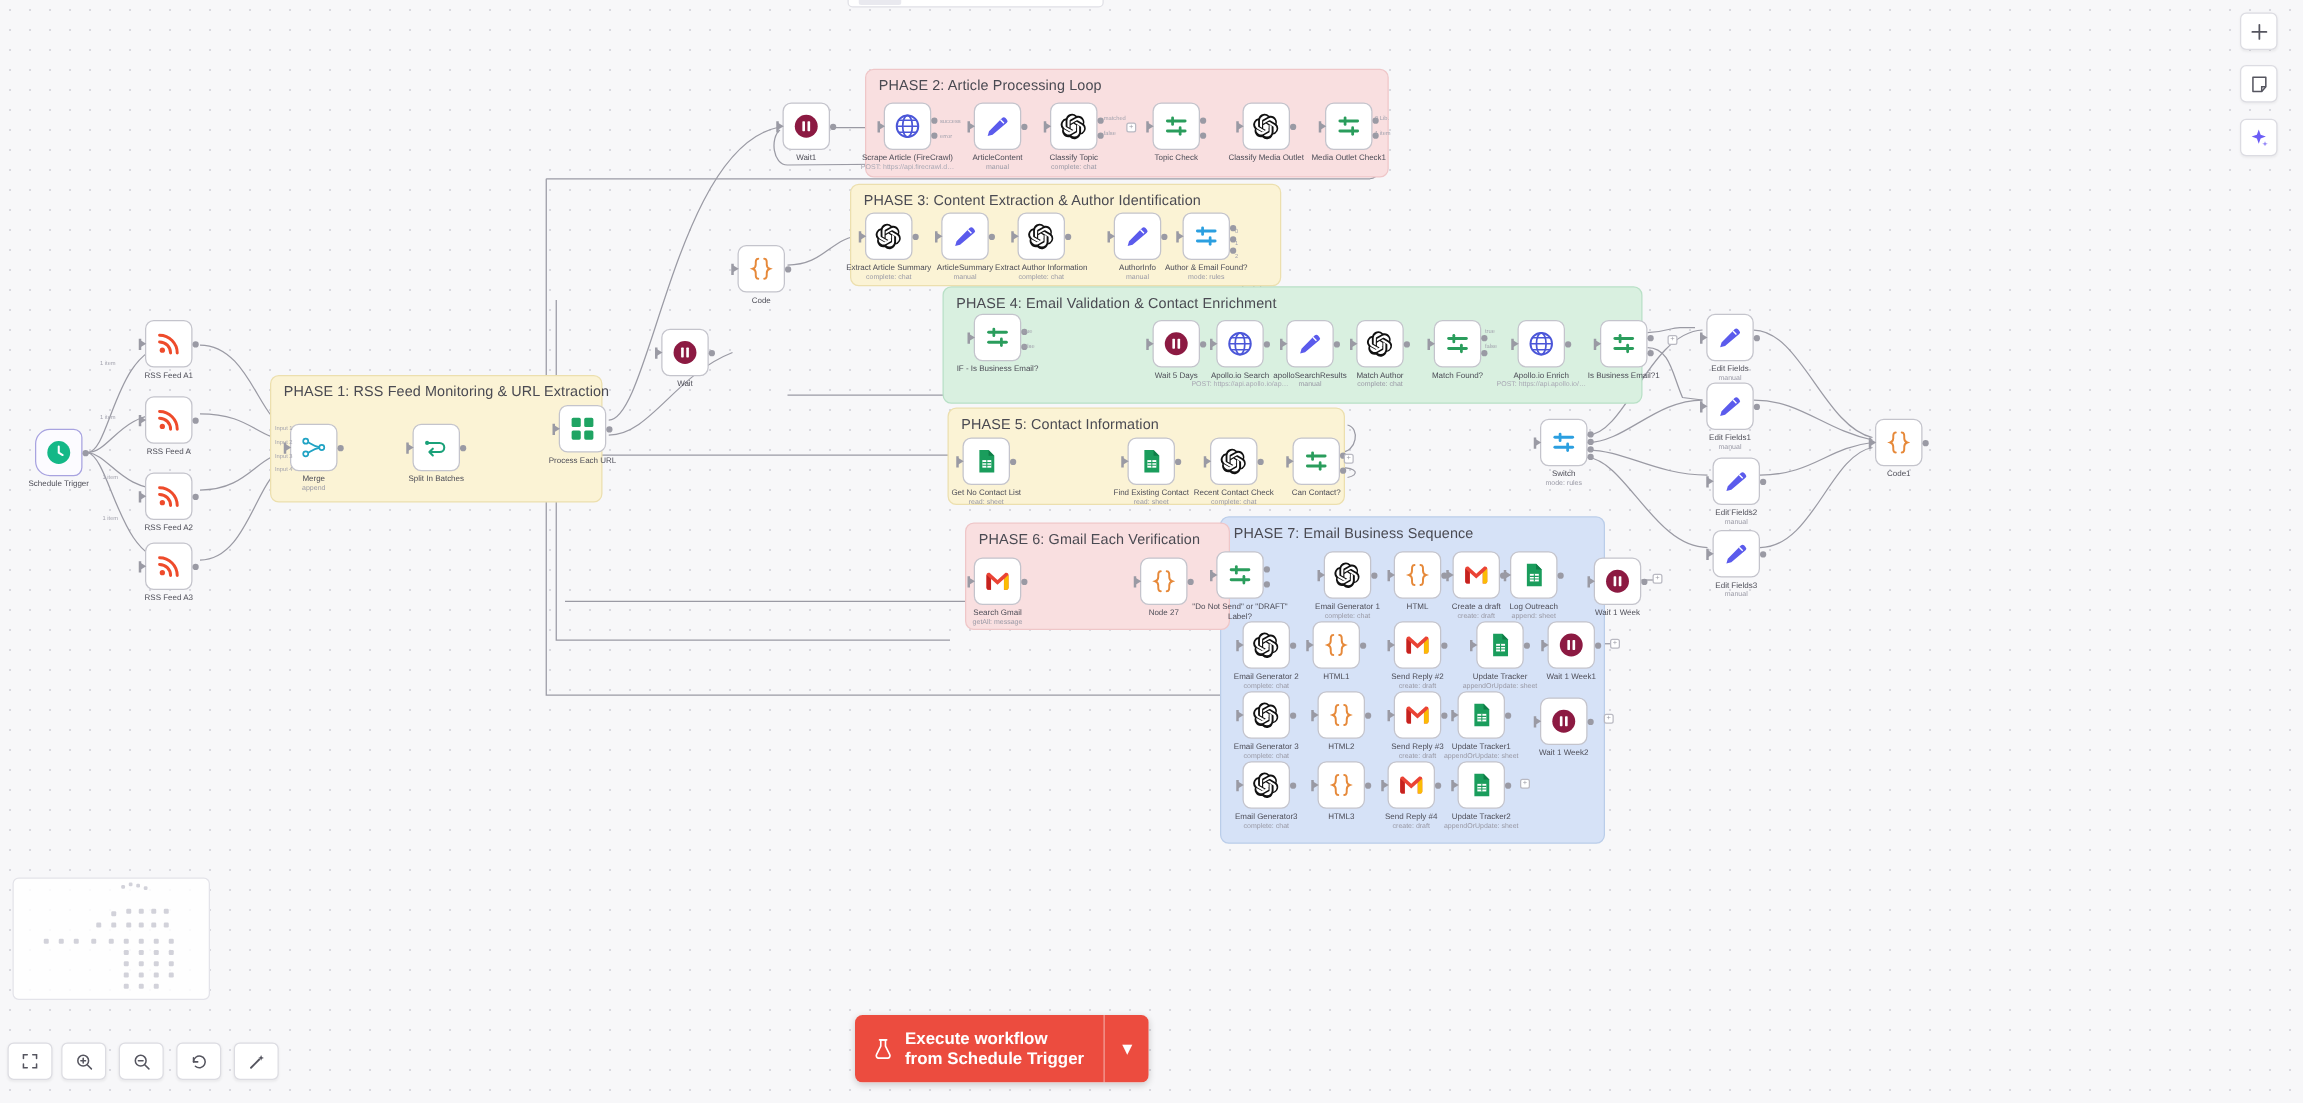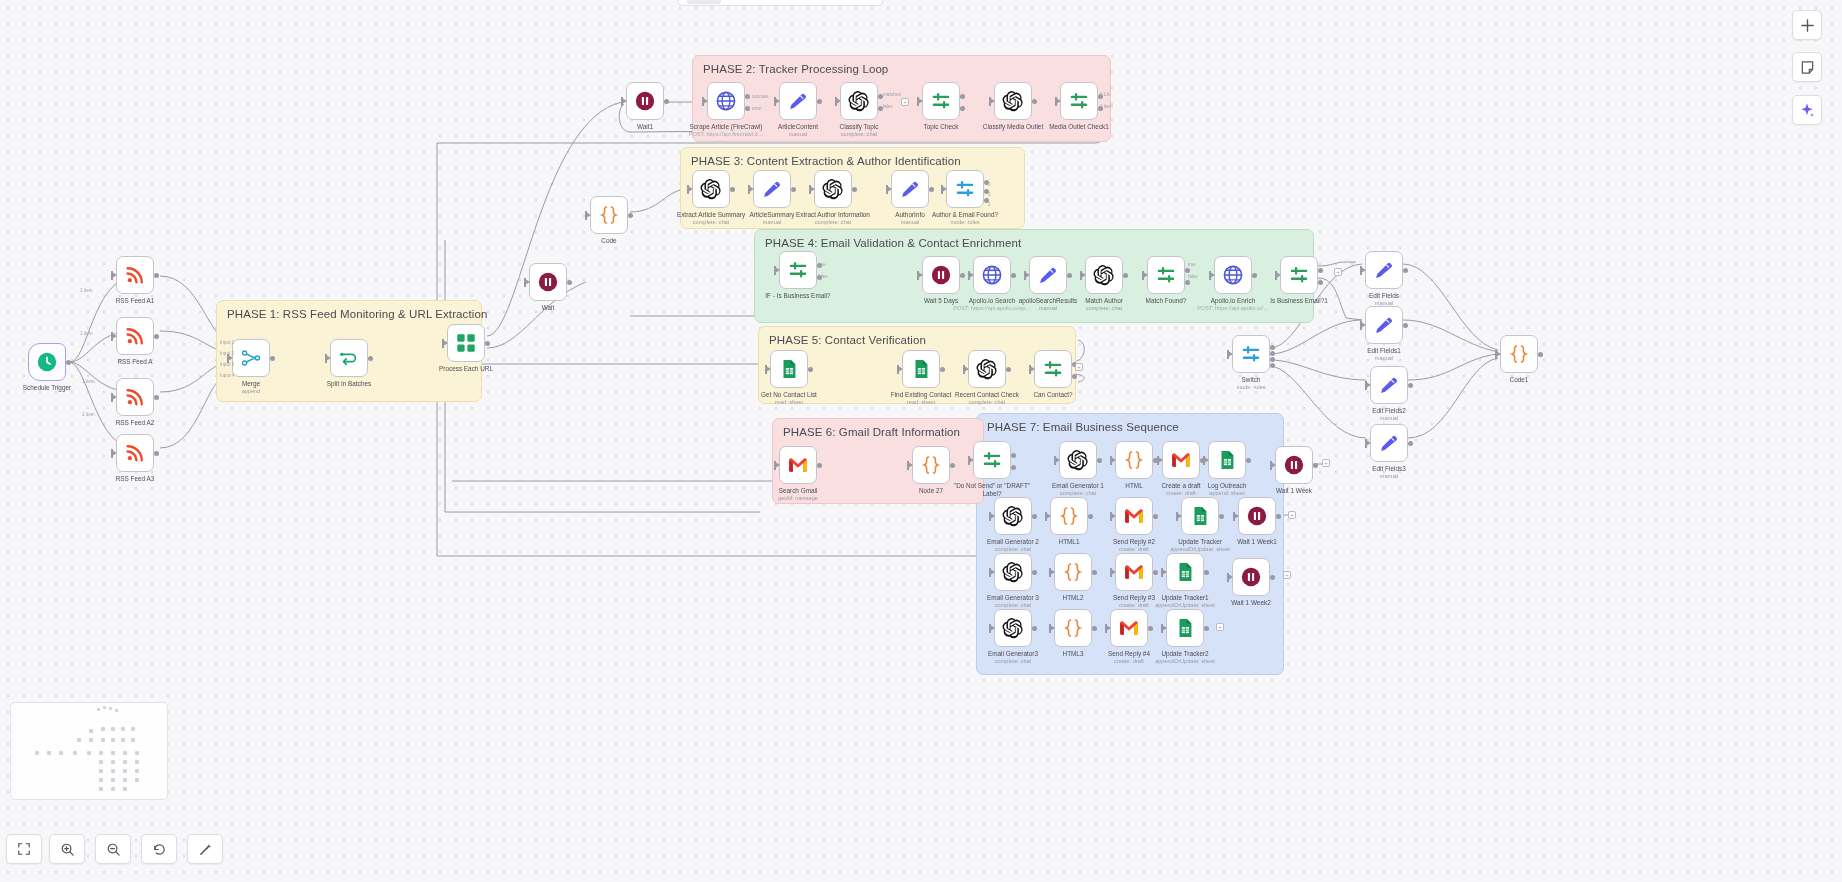--- a/index.html
+++ b/index.html
@@ -251,33 +251,33 @@
     <path d="M630,316 L756,316"></path>
     <path d="M760,364 L452,364"></path>
     <path d="M1202,481 L1202,500"></path>
   </svg>
 
   <div id="stickies-host">
       <div class="sticky" style="left: 216px; top: 300px; width: 266px; height: 102px; background: rgb(251, 243, 213); border: 1px solid rgb(236, 223, 174); z-index: 4;">
         <div class="s-title">PHASE 1: RSS Feed Monitoring &amp; URL Extraction</div>
       </div>
       <div class="sticky" style="left: 692px; top: 55px; width: 419px; height: 87px; background: rgb(249, 223, 224); border: 1px solid rgb(239, 198, 200); z-index: 4;">
-        <div class="s-title">PHASE 2: Tracker Processing Loop</div>
+        <div class="s-title">PHASE 2: Article Processing Loop</div>
       </div>
       <div class="sticky" style="left: 680px; top: 147px; width: 345px; height: 82px; background: rgb(251, 243, 213); border: 1px solid rgb(236, 223, 174); z-index: 4;">
         <div class="s-title">PHASE 3: Content Extraction &amp; Author Identification</div>
       </div>
       <div class="sticky" style="left: 754px; top: 229px; width: 560px; height: 94px; background: rgb(217, 240, 224); border: 1px solid rgb(184, 224, 198); z-index: 3;">
         <div class="s-title">PHASE 4: Email Validation &amp; Contact Enrichment</div>
       </div>
       <div class="sticky" style="left: 758px; top: 326px; width: 318px; height: 78px; background: rgb(251, 243, 213); border: 1px solid rgb(236, 223, 174); z-index: 4;">
-        <div class="s-title">PHASE 5: Contact Verification</div>
+        <div class="s-title">PHASE 5: Contact Information</div>
       </div>
       <div class="sticky" style="left: 772px; top: 418px; width: 212px; height: 86px; background: rgb(249, 223, 224); border: 1px solid rgb(239, 198, 200); z-index: 4;">
-        <div class="s-title">PHASE 6: Gmail Draft Information</div>
+        <div class="s-title">PHASE 6: Gmail Each Verification</div>
       </div>
       <div class="sticky" style="left: 976px; top: 413px; width: 308px; height: 262px; background: rgb(214, 226, 247); border: 1px solid rgb(186, 205, 233); z-index: 3;">
         <div class="s-title">PHASE 7: Email Business Sequence</div>
       </div>
     </div>
 
   <div id="nodes-host">
       <div class="node trigger" style="left: 28px; top: 343px; border-radius: 12px 7px 7px 12px; background: rgb(252, 251, 255);">
         <div class="ico">
           <svg width="22" height="22" viewBox="0 0 24 24">
@@ -1194,14 +1194,29 @@
       <path d="M3 4.4V8h3.6" stroke="#55555f" stroke-width="1.3" fill="none" stroke-linecap="round" stroke-linejoin="round"></path>
     </svg>
   </div>
   <div class="btool" style="left:187px">
     <svg width="15" height="15" viewBox="0 0 16 16">
       <path d="M3 13L10 6" stroke="#55555f" stroke-width="1.6" stroke-linecap="round"></path>
       <path d="M11.6 2.2l.7 1.7 1.7.7-1.7.7-.7 1.7-.7-1.7-1.7-.7 1.7-.7z" fill="#55555f"></path>
     </svg>
   </div>
 
+  <div id="execbar">
+    <div id="execmain">
+      <svg width="17" height="19" viewBox="0 0 18 20">
+        <path d="M7 2h4v5.2l3.6 7.3a2 2 0 0 1-1.8 2.9H5.2a2 2 0 0 1-1.8-2.9L7 7.2z" stroke="#fff" stroke-width="1.4" fill="none" stroke-linejoin="round"></path>
+        <path d="M6 2h6" stroke="#fff" stroke-width="1.4" stroke-linecap="round"></path>
+      </svg>
+      <div>
+        <div class="etext">Execute workflow</div>
+        <div class="etext">from Schedule Trigger</div>
+      </div>
+    </div>
+    <div id="execcaret">
+      <span>▾</span>
+    </div>
+  </div>
 
 </div>
 
 </body></html>

